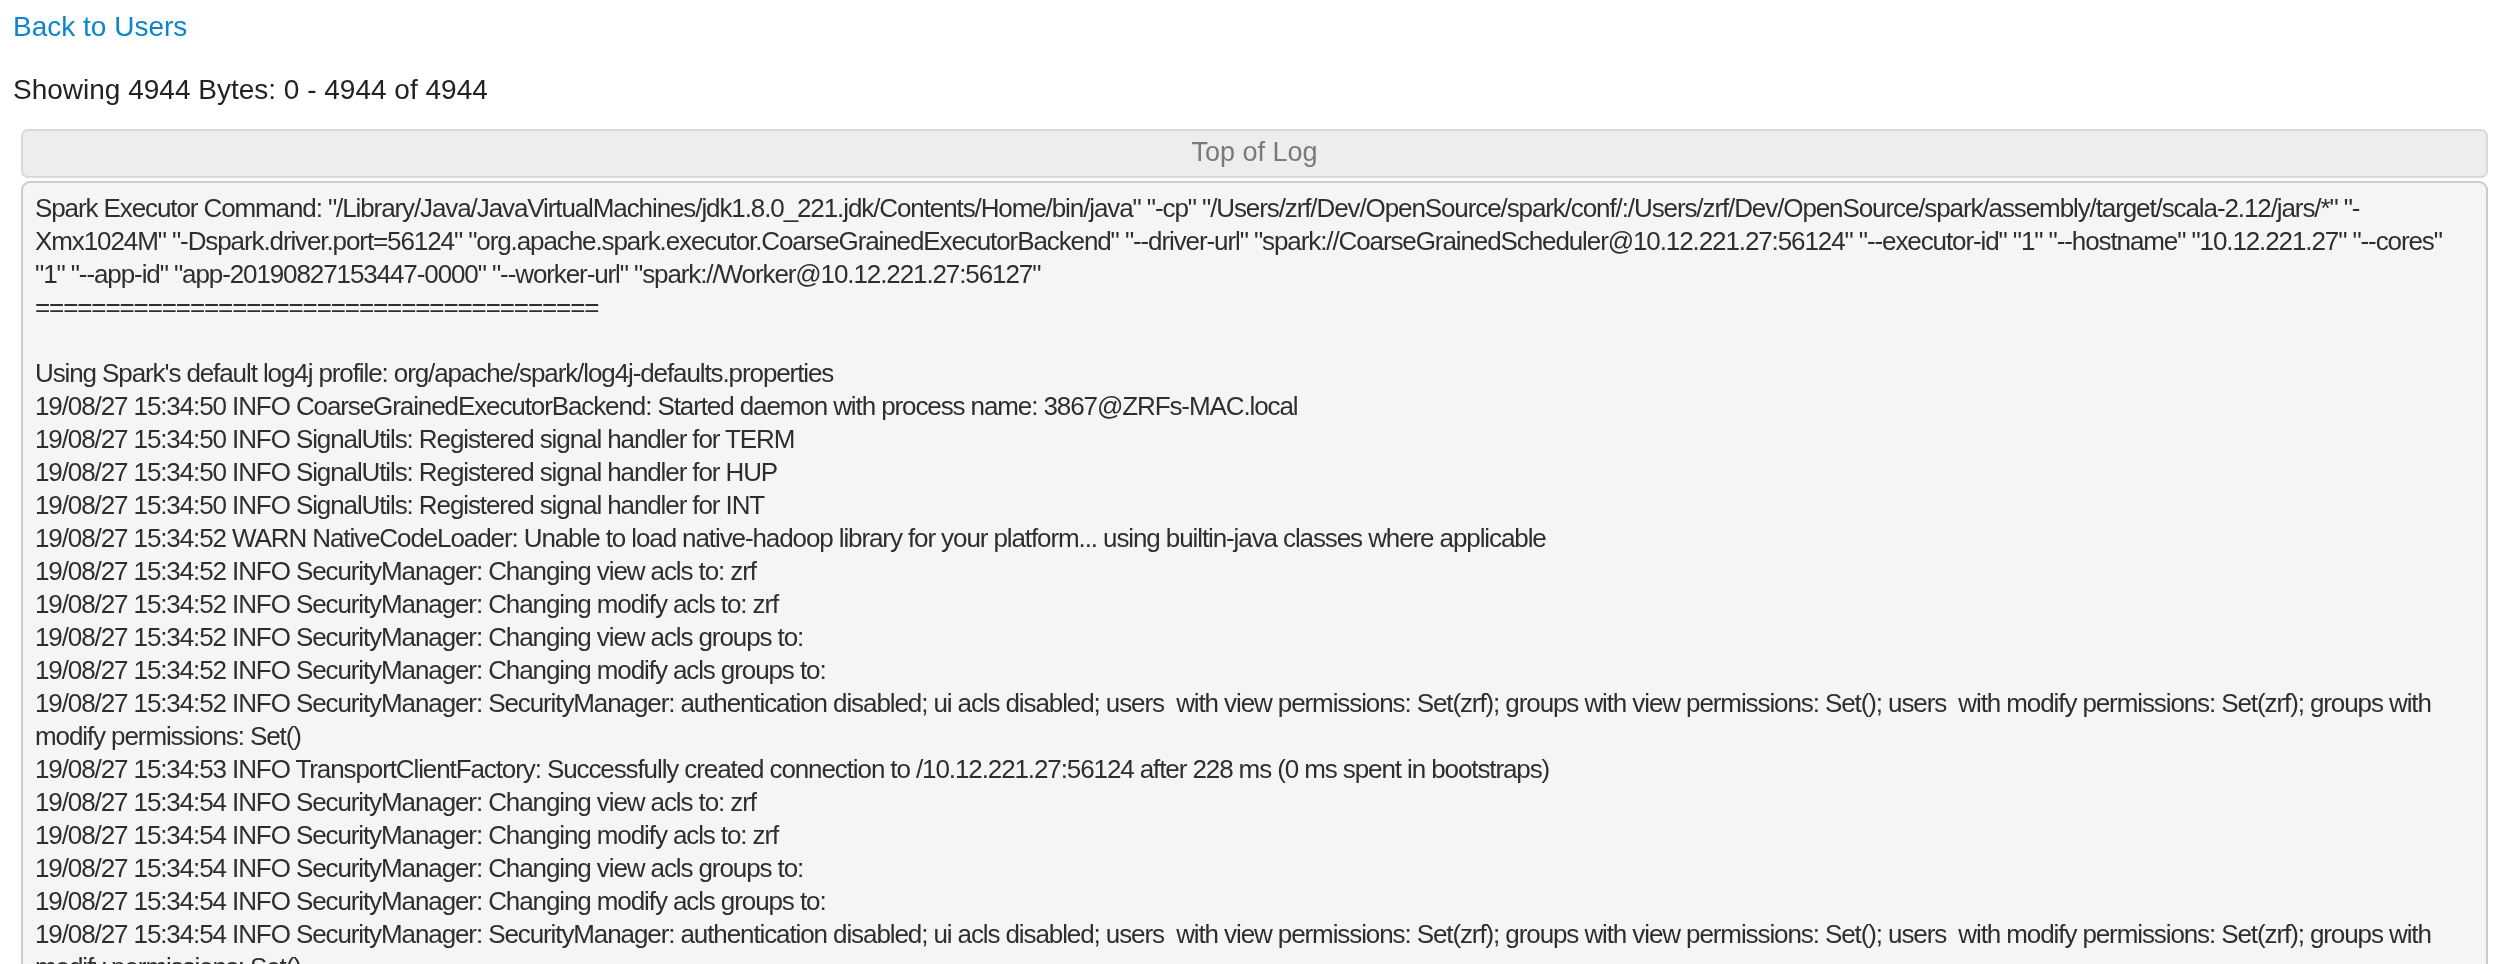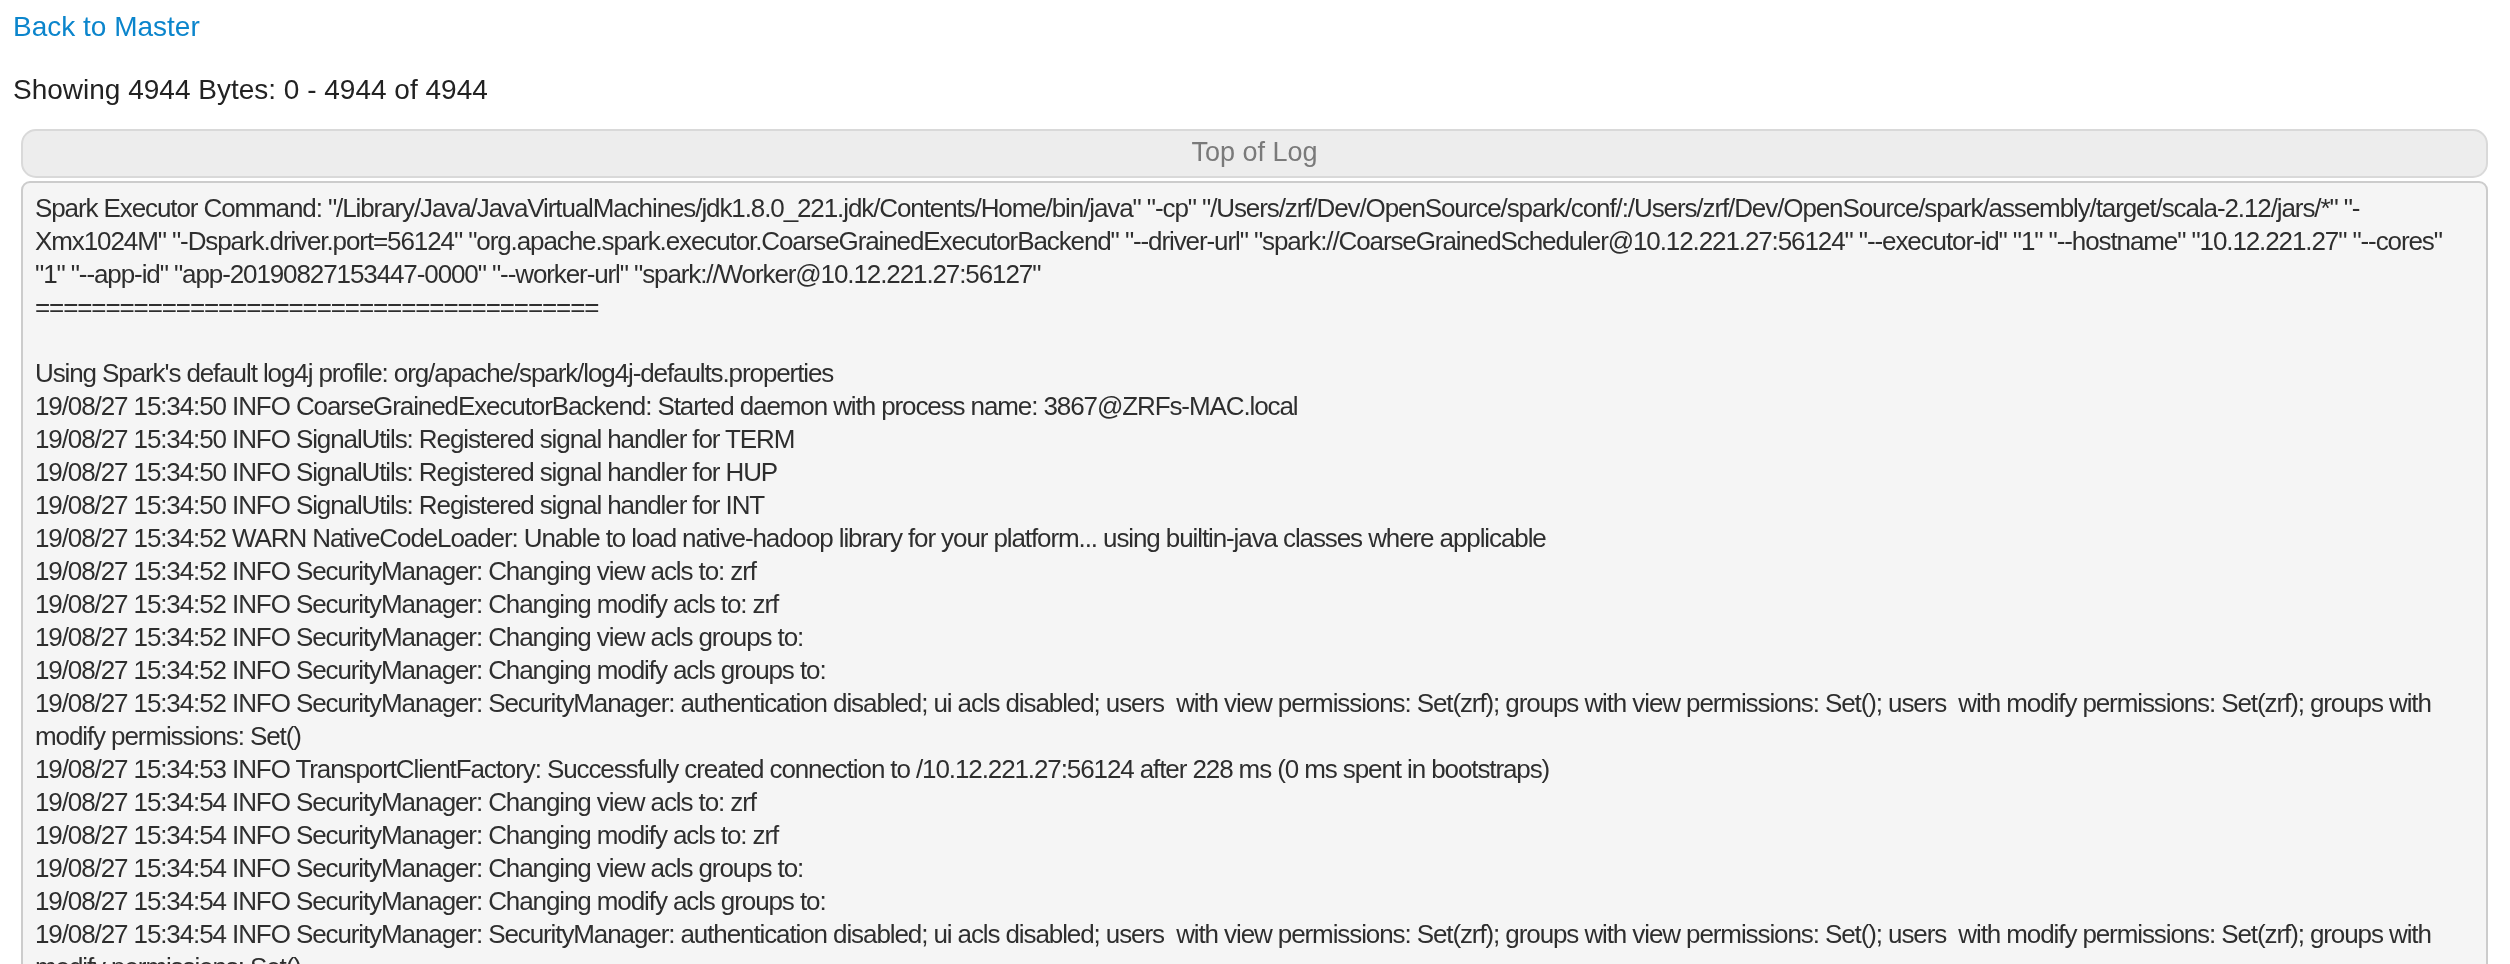--- a/index.html
+++ b/index.html
@@ -25,21 +25,21 @@
   .byte-range {
     margin: 30px 0 23px 13px;
     font-size: 28px;
     line-height: 33px;
     color: #222222;
   }
   .log-header {
     margin: 0 22px 3px 21px;
     background: #ededed;
     border: 2px solid #d9d9d9;
-    border-radius: 15px;
+    border-radius: 7px;
     text-align: center;
     padding: 5px 0 7px 0;
     font-size: 27px;
     line-height: 33px;
     color: #7a7a7a;
   }
   .log-box {
     margin: 0 22px 0 21px;
     background: #f5f5f5;
     border: 2px solid #cccccc;
@@ -57,21 +57,21 @@
     white-space: pre-wrap;
     overflow-wrap: normal;
     word-break: normal;
   }
 </style>
 </head>
 <body>
 
 <div>
 
-  <p class="back-link-row"><a href="#" class="back-link">Back to Master</a></p>
+  <p class="back-link-row"><a href="#" class="back-link">Back to Users</a></p>
 
   <p class="byte-range">Showing 4944 Bytes: 0 - 4944 of 4944</p>
 
   <div class="log-header"><span>Top of Log</span></div>
 
   <div class="log-box">
     <pre class="log-pre">Spark Executor Command: "/Library/Java/JavaVirtualMachines/jdk1.8.0_221.jdk/Contents/Home/bin/java" "-cp" "/Users/zrf/Dev/OpenSource/spark/conf/:/Users/zrf/Dev/OpenSource/spark/assembly/target/scala-2.12/jars/*" "-Xmx1024M" "-Dspark.driver.port=56124" "org.apache.spark.executor.CoarseGrainedExecutorBackend" "--driver-url" "spark://CoarseGrainedScheduler@10.12.221.27:56124" "--executor-id" "1" "--hostname" "10.12.221.27" "--cores" "1" "--app-id" "app-20190827153447-0000" "--worker-url" "spark://Worker@10.12.221.27:56127"
 ========================================
 
 Using Spark's default log4j profile: org/apache/spark/log4j-defaults.properties

